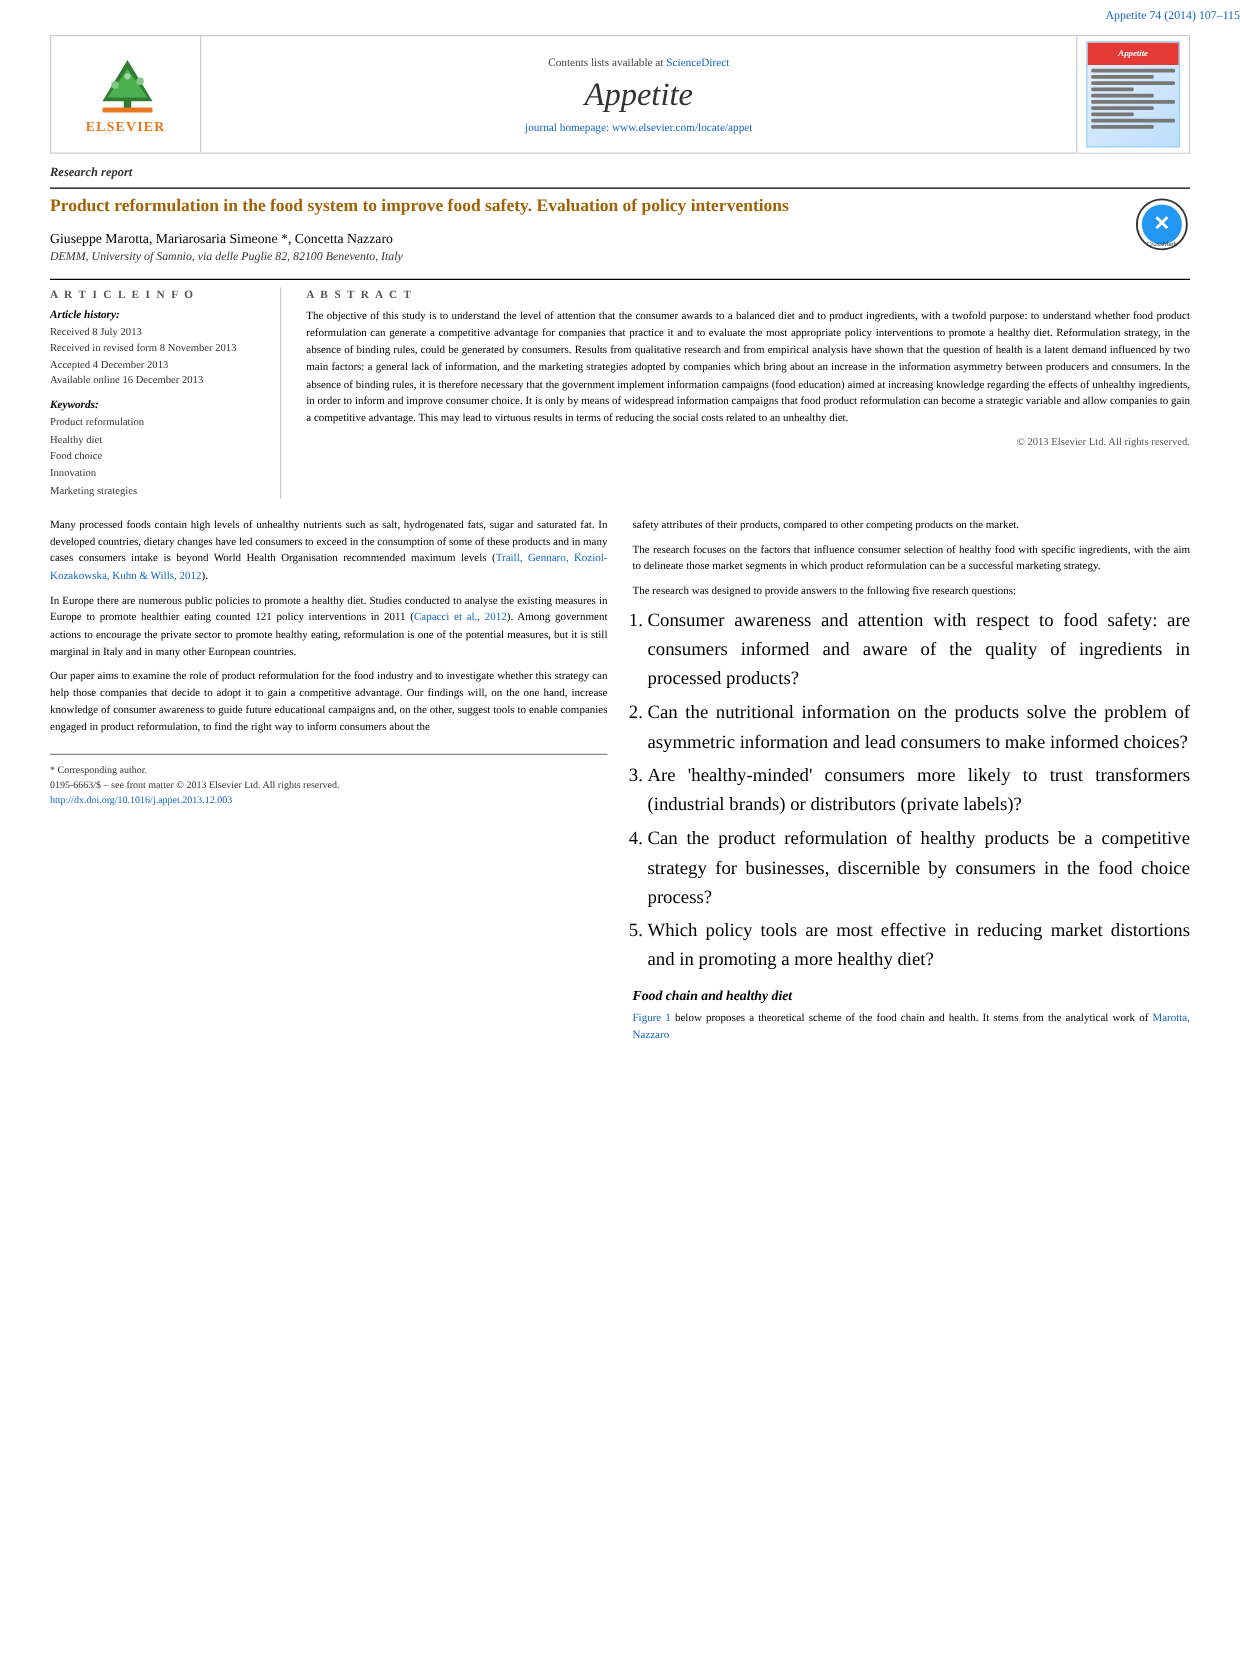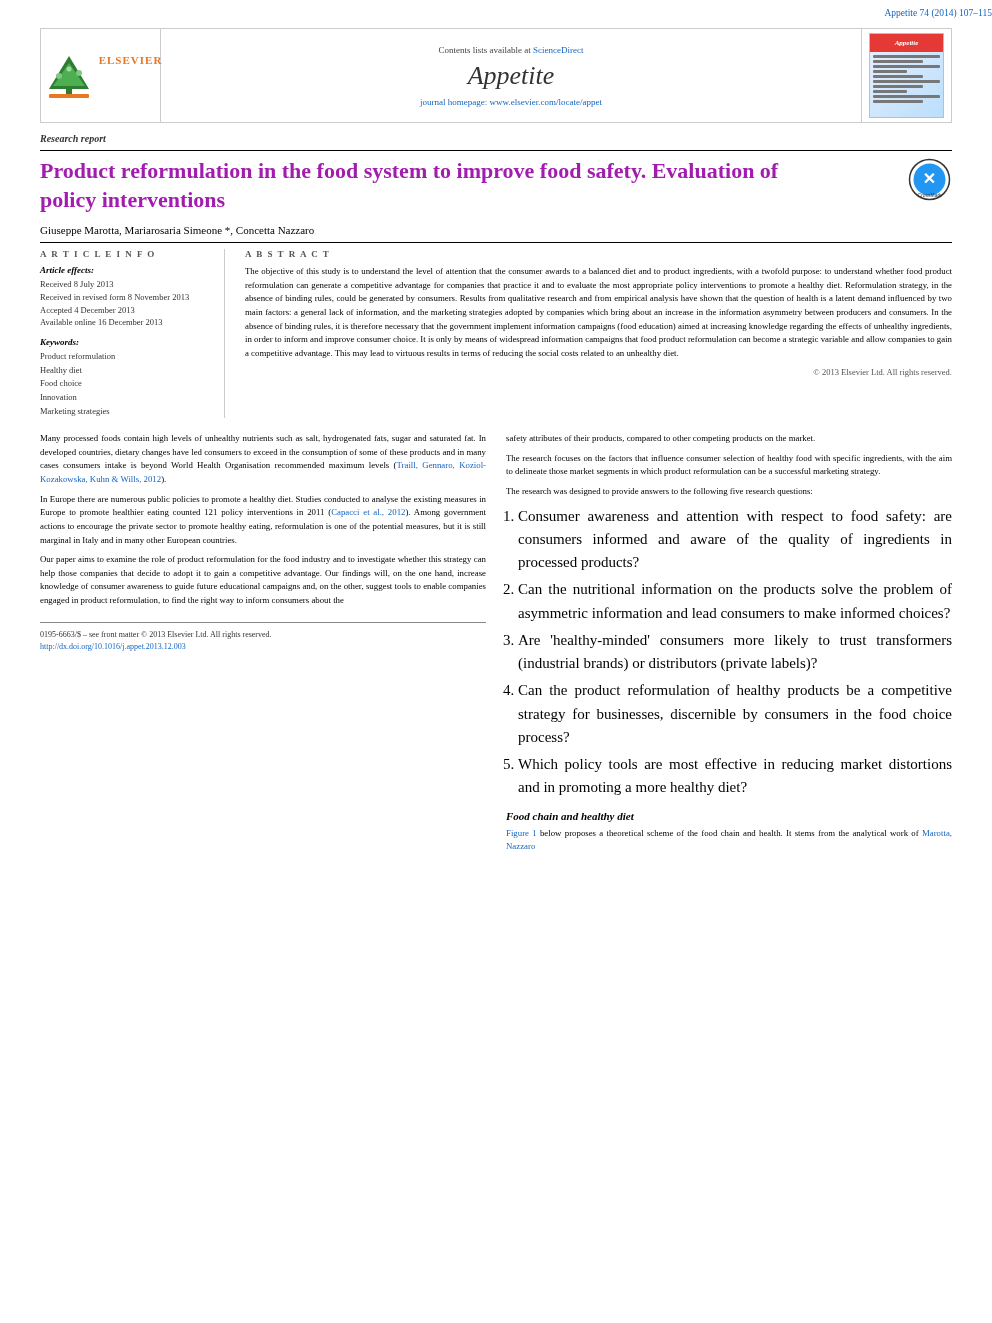--- a/index.html
+++ b/index.html
@@ -40,21 +40,22 @@
       width: 120px;
       min-height: 90px;
       border-right: 1px solid #ccc;
       display: flex;
       align-items: center;
       justify-content: center;
       padding: 8px;
     }
     .elsevier-logo {
       display: flex;
-      align-items: flex-start;
+      flex-direction: column;
+      align-items: flex-end;
     }
     .elsevier-tree {
       width: 60px;
       height: 50px;
     }
     .elsevier-text {
       font-size: 11px;
       color: #e87722;
       font-weight: bold;
       letter-spacing: 1px;
@@ -144,23 +145,23 @@
 
     .research-report-label {
       font-size: 10px;
       font-weight: bold;
       color: #333;
       margin-bottom: 4px;
       font-style: italic;
     }
 
     .article-title {
-      font-size: 22px;
-      font-weight: bold;
-      color: #a21caf;
+      font-size: 14px;
+      font-weight: bold;
+      color: #a16207;
       line-height: 1.3;
       margin-bottom: 10px;
       max-width: 780px;
     }
 
     .authors {
       font-size: 11px;
       color: #000;
       margin-bottom: 4px;
     }
@@ -373,30 +374,31 @@
         <circle cx="22.5" cy="22.5" r="16" fill="#2196F3"></circle>
         <text x="22.5" y="27" text-anchor="middle" fill="white" font-size="16" font-weight="bold" font-family="Arial">✕</text>
         <text x="22.5" y="40" text-anchor="middle" fill="#333" font-size="5" font-family="Arial">CrossMark</text>
       </svg>
     </div>
 
     <div class="article-title">Product reformulation in the food system to improve food safety. Evaluation of policy interventions</div>
     <div class="authors">
       <span>Giuseppe Marotta, Mariarosaria Simeone *, Concetta Nazzaro</span>
     </div>
+    <div class="affiliation">DEMM, University of Samnio, via delle Puglie 82, 82100 Benevento, Italy</div>
 
     <hr class="divider-line">
 
     <div class="two-col">
 
       <div class="article-info-col">
         <div class="section-label">A R T I C L E   I N F O</div>
 
         <div class="article-history">
-          <div class="history-title">Article effects:</div>
+          <div class="history-title">Article history:</div>
           <div class="history-item">Received 8 July 2013</div>
           <div class="history-item">Received in revised form 8 November 2013</div>
           <div class="history-item">Accepted 4 December 2013</div>
           <div class="history-item">Available online 16 December 2013</div>
         </div>
 
         <div class="keywords-section">
           <div class="keywords-title">Keywords:</div>
           <div class="keyword-item">Product reformulation</div>
           <div class="keyword-item">Healthy diet</div>
@@ -427,20 +429,21 @@
 
         <p class="body-para">
           In Europe there are numerous public policies to promote a healthy diet. Studies conducted to analyse the existing measures in Europe to promote healthier eating counted 121 policy interventions in 2011 (<span class="link-text">Capacci et al., 2012</span>). Among government actions to encourage the private sector to promote healthy eating, reformulation is one of the potential measures, but it is still marginal in Italy and in many other European countries.
         </p>
 
         <p class="body-para">
           Our paper aims to examine the role of product reformulation for the food industry and to investigate whether this strategy can help those companies that decide to adopt it to gain a competitive advantage. Our findings will, on the one hand, increase knowledge of consumer awareness to guide future educational campaigns and, on the other, suggest tools to enable companies engaged in product reformulation, to find the right way to inform consumers about the
         </p>
 
         <div class="footnote-area">
+          <p class="footnote-text">* Corresponding author.</p>
           <p class="footnote-text">0195-6663/$ – see front matter © 2013 Elsevier Ltd. All rights reserved.</p>
           <p class="footnote-text">
             <span class="link-text">http://dx.doi.org/10.1016/j.appet.2013.12.003</span>
           </p>
         </div>
       </div>
 
       <div class="body-col">
 
         <p class="body-para">safety attributes of their products, compared to other competing products on the market.</p>

